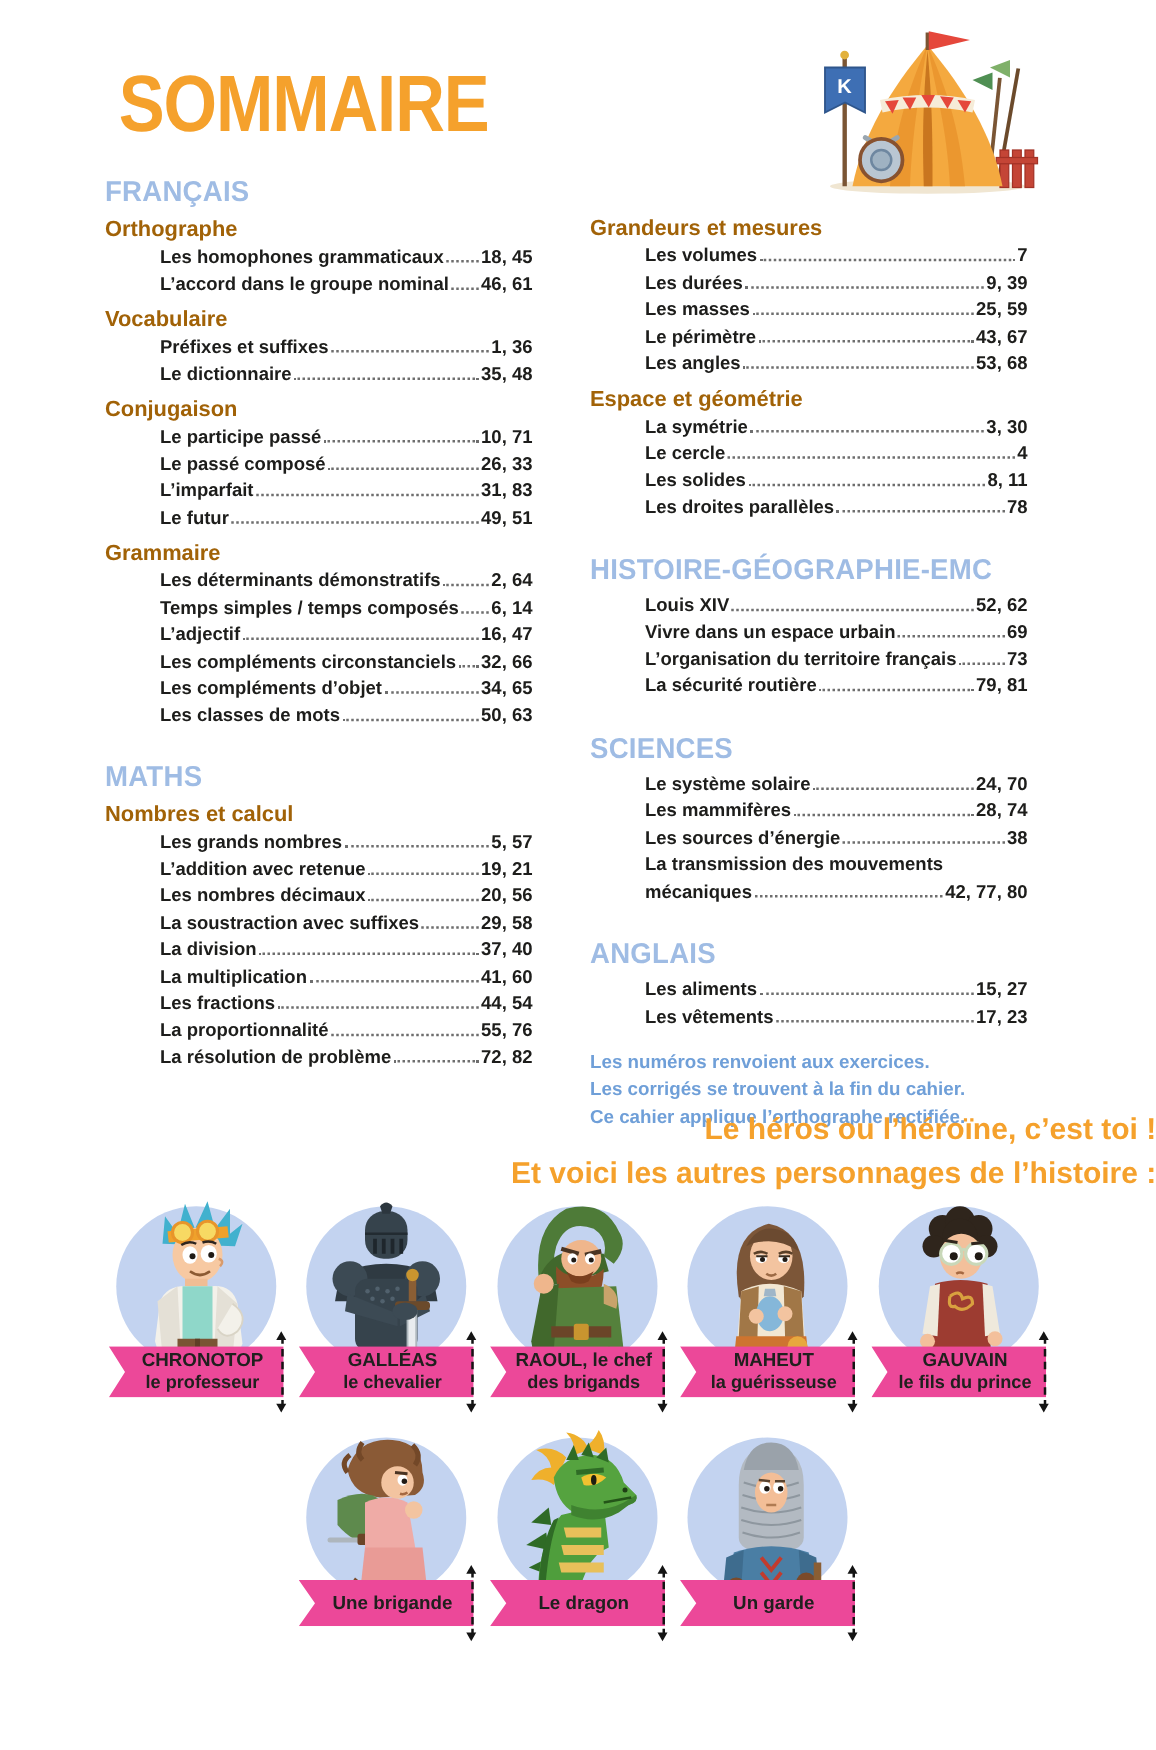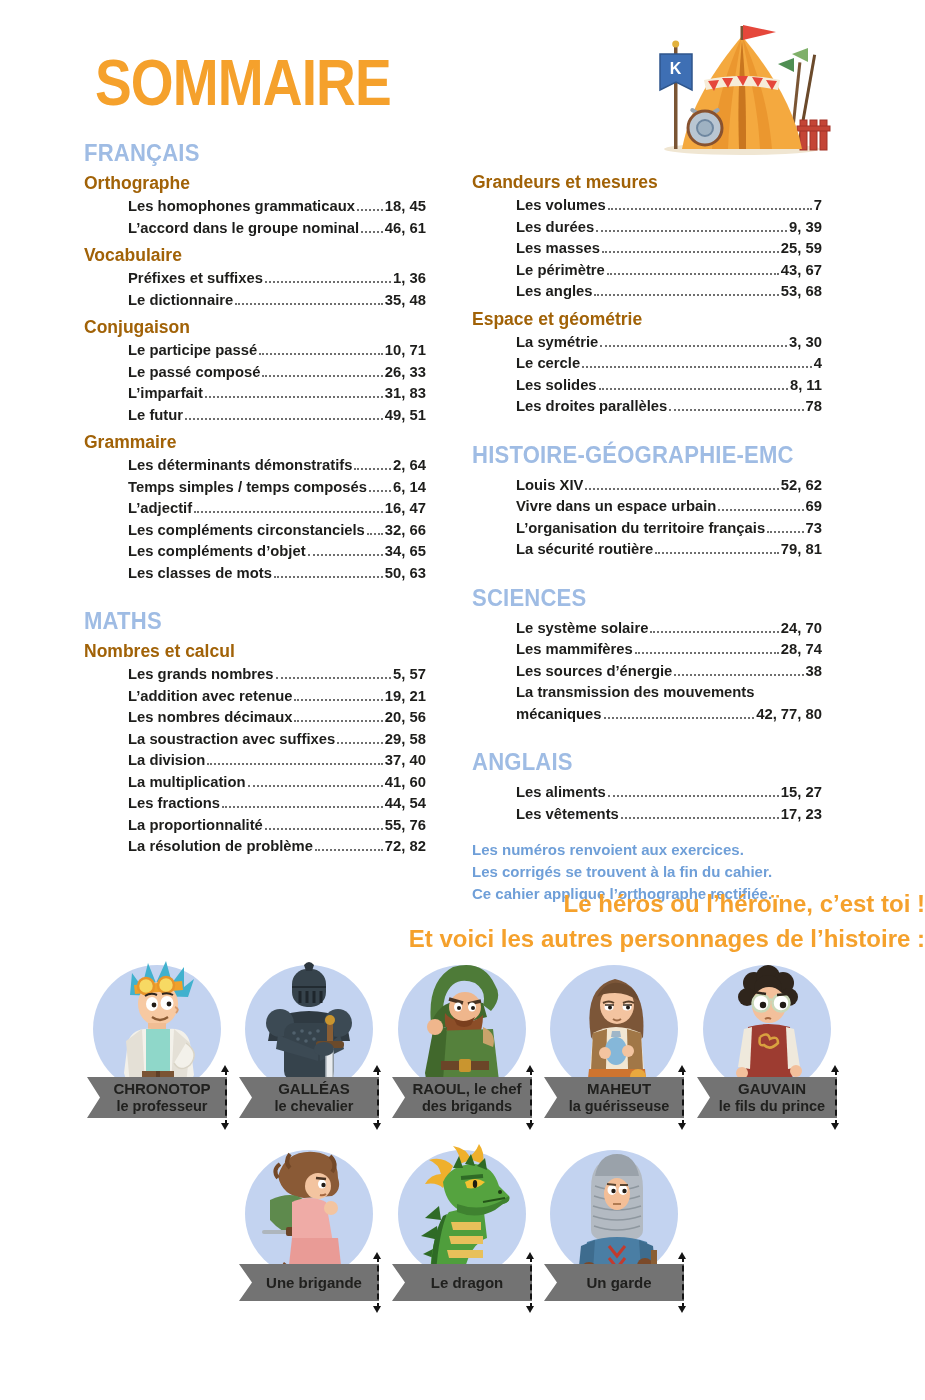--- a/index.html
+++ b/index.html
@@ -23,21 +23,21 @@
   .toc-entry .leader{flex:1;border-bottom:2px dotted #6e6e6e;margin:0 2px 3px 2px;min-width:8px;}
   .toc-entry .pg{white-space:nowrap;}
   
   .footnotes{margin-top:14px;font-size:15px;font-weight:700;color:#6F9FD8;line-height:22px;}
   
   .hero-heading{position:absolute;left:0;top:886px;width:925px;text-align:right;
                 font-size:24px;font-weight:800;color:#F5A12C;line-height:35px;}
   
   .card{position:absolute;width:150px;height:150px;}
   .card svg.char{position:absolute;left:0;top:0;}
-  .banner{position:absolute;left:5px;width:140px;background:#737373;
+  .banner{position:absolute;left:5px;width:140px;background:#ec4899;
           clip-path:polygon(0 0,100% 0,100% 100%,0 100%,13px 50%);
           text-align:center;padding-left:10px;box-sizing:border-box;
           display:flex;flex-direction:column;justify-content:center;z-index:3;}
   .banner .b1{font-size:15px;font-weight:800;color:#20201e;line-height:18px;}
   .banner .b2{font-size:14.5px;font-weight:700;color:#20201e;line-height:17px;}
   .row1 .banner{top:120px;height:41px;}
   .row2 .banner{top:122px;height:37px;}
   .cutline{position:absolute;right:5px;width:0;border-left:2.5px dashed #141414;z-index:4;}
   .row1 .cutline{top:112px;height:57px;}
   .row2 .cutline{top:114px;height:53px;}

